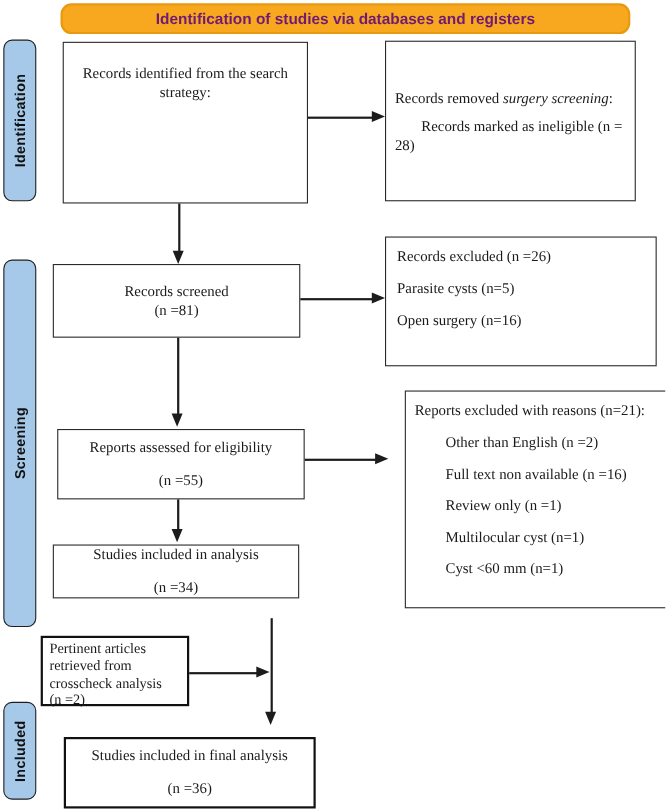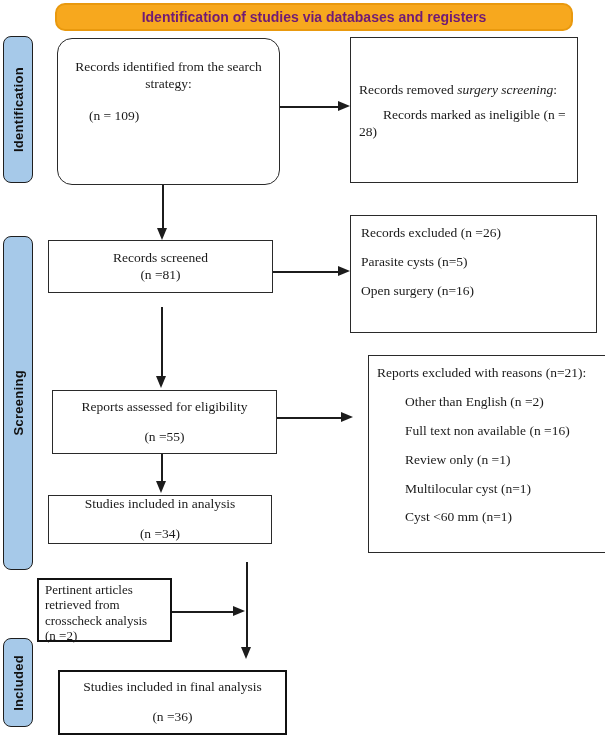--- a/index.html
+++ b/index.html
@@ -21,28 +21,28 @@
   .stage-identification{top:36px;height:147px;}
   .stage-screening{top:236px;height:334px;}
   .stage-included{top:638px;height:89px;}
 
   
   .box{position:absolute;background:#ffffff;border:1.5px solid #2a2a2a;box-sizing:border-box;
        font-size:13.5px;line-height:1.25;}
   .box.heavy{border:2px solid #111111;}
   .centered-box{display:flex;flex-direction:column;align-items:center;text-align:center;}
 
-  .box-a{left:57px;top:38px;width:223px;height:147px;padding-top:20px;border-radius:15px;}
+  .box-a{left:57px;top:38px;width:223px;height:147px;padding-top:20px;}
   .box-a .c-line{width:205px;margin:0 auto;text-align:center;}
   .box-a .count{text-align:left;padding-left:31px;margin-top:15px;}
 
   .box-b{left:350px;top:37px;width:228px;height:146px;padding:44px 8px 0 8px;}
   .box-b .detail{margin-top:8px;text-indent:24px;}
 
-  .box-c{left:48px;top:240px;width:225px;height:53px;justify-content:center;}
+  .box-c{left:48px;top:240px;width:225px;height:67px;justify-content:center;}
   .box-e{left:52px;top:390px;width:225px;height:64px;justify-content:center;gap:13px;}
   .box-g{left:48px;top:495px;width:224px;height:49px;justify-content:center;gap:13px;}
   .box-i{left:58px;top:670px;width:229px;height:65px;justify-content:center;gap:13px;}
 
   .box-d{left:350px;top:215px;width:247px;height:118px;padding:9px 8px 0 10px;}
   .box-d .item{margin-bottom:12px;}
 
   .box-f{left:368px;top:355px;width:277px;height:198px;padding:9px 6px 0 8px;}
   .box-f .item{margin-bottom:12px;}
   .box-f .indent{padding-left:28px;}
@@ -71,21 +71,20 @@
   </div>
   <div class="stage stage-screening">
     <span>Screening</span>
   </div>
   <div class="stage stage-included">
     <span>Included</span>
   </div>
 
   <div class="box box-a">
     <div class="c-line">Records identified from the search strategy:</div>
-    <div class="count">(n = 109)</div>
   </div>
 
   <div class="box box-b">
     <div><span>Records removed </span><i>surgery screening</i><span>:</span></div>
     <div class="detail">Records marked as ineligible (n = 28)</div>
   </div>
 
   <div class="box box-c centered-box">
     <div>Records screened</div>
     <div>(n =81)</div>

